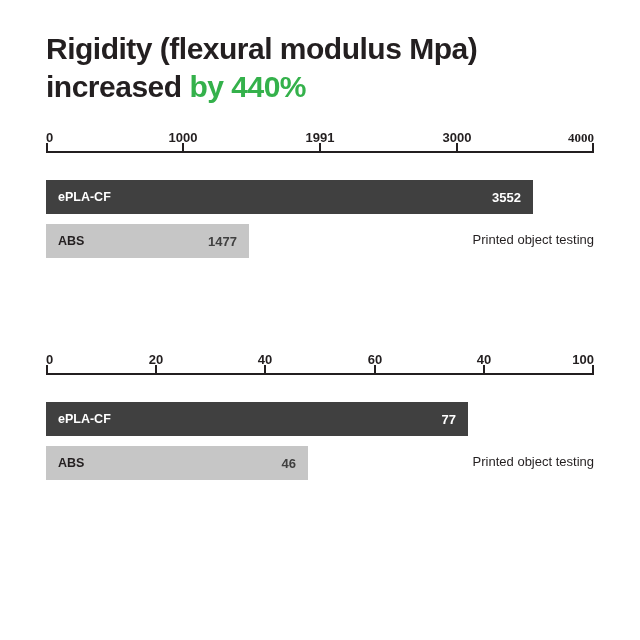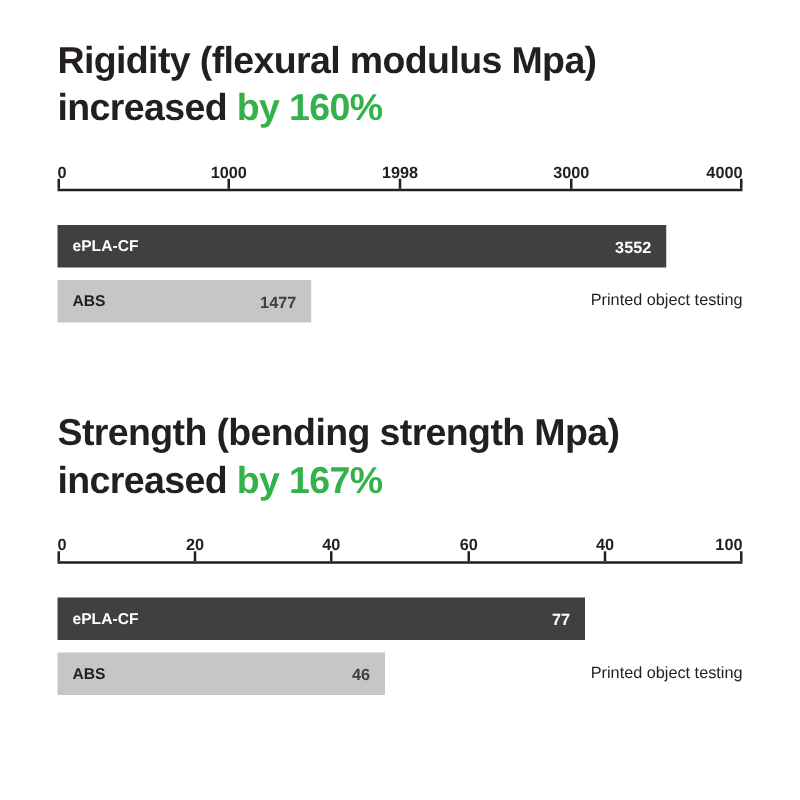--- a/index.html
+++ b/index.html
@@ -122,30 +122,30 @@
 </head>
 <body>
 
 <div class="page">
 
   <section class="block" id="block-rigidity">
 
     <h1 class="heading">
       <span>Rigidity (flexural modulus Mpa)</span><br>
       <span>increased</span>
-      <span class="accent">by 160%</span>
+      <span class="accent">by 440%</span>
     </h1>
 
     <div class="axis">
       <div class="labels">
         <span style="left:0px;text-align:left;">0</span>
         <span style="left:137px;transform:translateX(-50%);">1000</span>
-        <span style="left:274px;transform:translateX(-50%);">1998</span>
+        <span style="left:274px;transform:translateX(-50%);">1991</span>
         <span style="left:411px;transform:translateX(-50%);">3000</span>
-        <span style="right:0px;">4000</span>
+        <span style="right:0px;font-family:Liberation Serif, serif;">4000</span>
       </div>
       <div class="ticks">
         <i style="left:0px;"></i>
         <i style="left:136px;"></i>
         <i style="left:273px;"></i>
         <i style="left:410px;"></i>
         <i style="left:546px;"></i>
       </div>
       <div class="line"></div>
     </div>
@@ -163,25 +163,20 @@
           <span class="value">1477</span>
         </div>
         <div class="note">Printed object testing</div>
       </div>
     </div>
 
   </section>
 
   <section class="block" id="block-strength">
 
-    <h1 class="heading">
-      <span>Strength (bending strength Mpa)</span><br>
-      <span>increased</span>
-      <span class="accent">by 167%</span>
-    </h1>
 
     <div class="axis">
       <div class="labels">
         <span style="left:0px;text-align:left;">0</span>
         <span style="left:110px;transform:translateX(-50%);">20</span>
         <span style="left:219px;transform:translateX(-50%);">40</span>
         <span style="left:329px;transform:translateX(-50%);">60</span>
         <span style="left:438px;transform:translateX(-50%);">40</span>
         <span style="right:0px;">100</span>
       </div>

